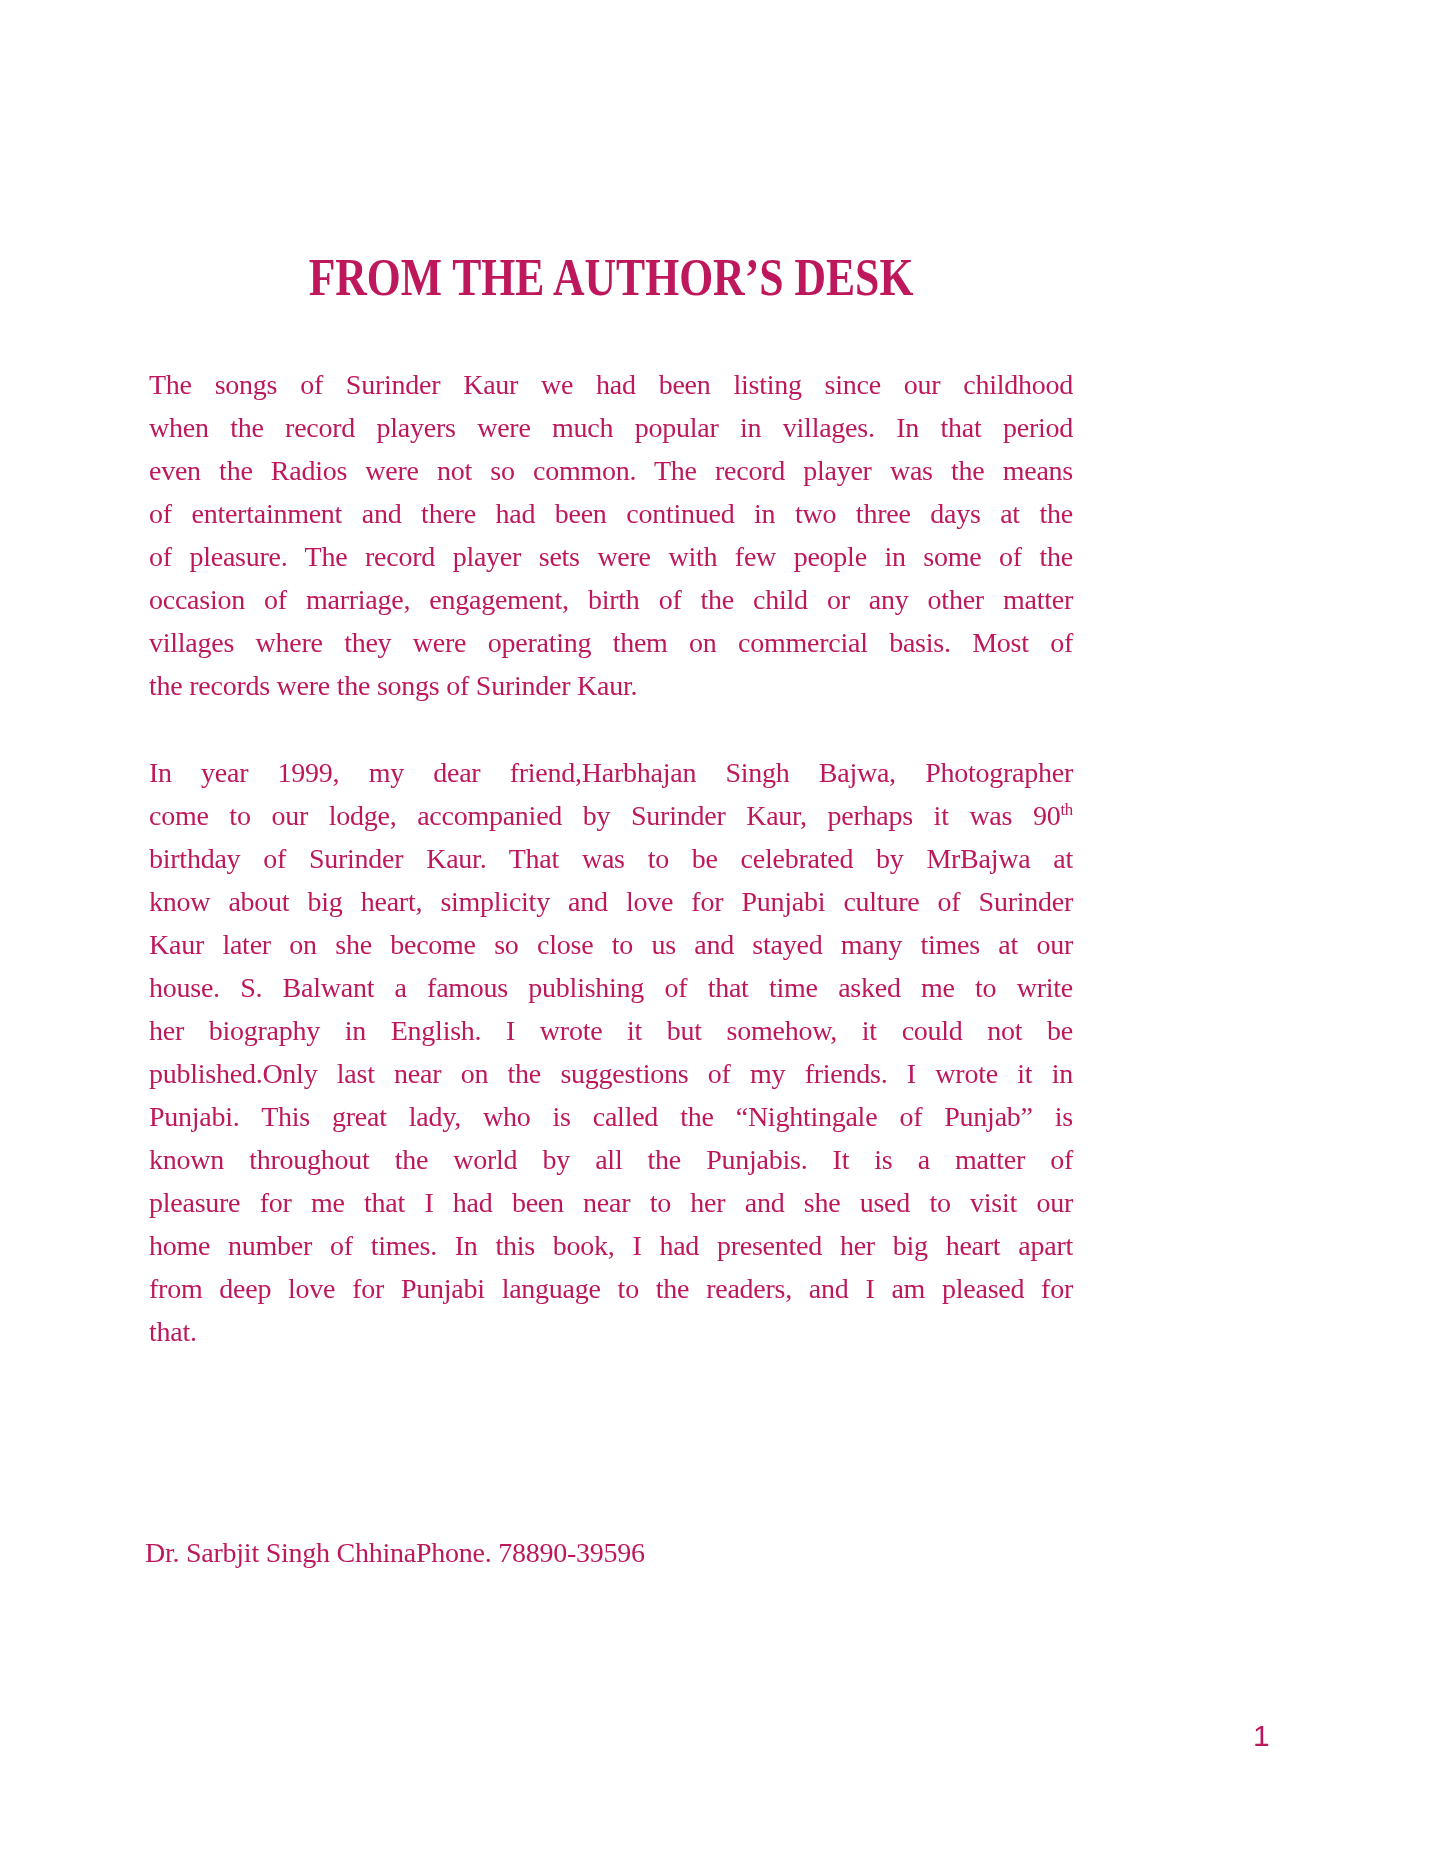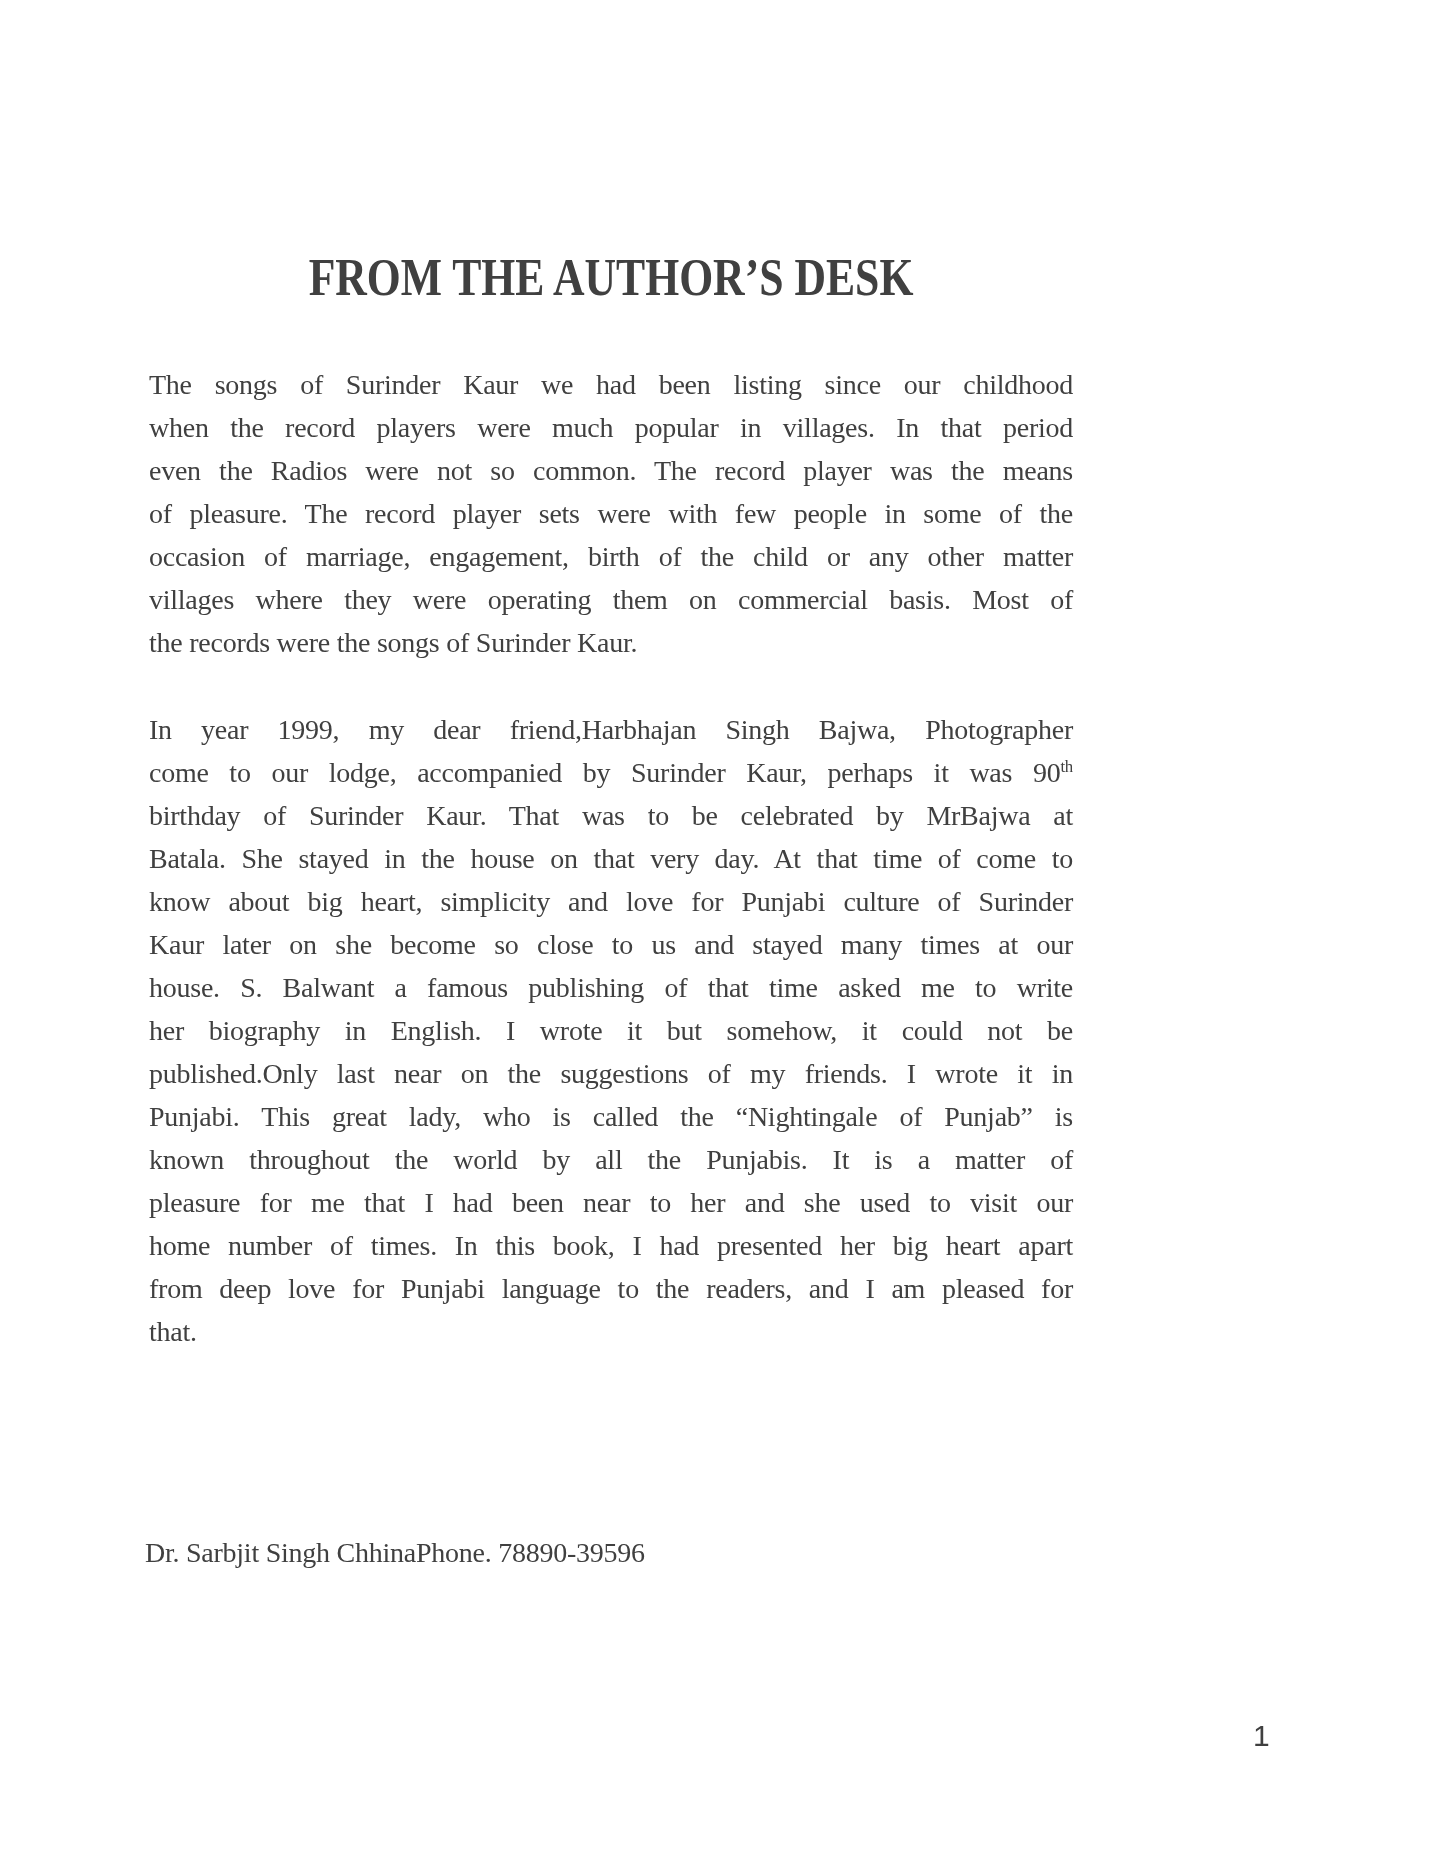--- a/index.html
+++ b/index.html
@@ -5,21 +5,21 @@
   html, body {
     margin: 0;
     padding: 0;
     background: #ffffff;
   }
   .page {
     position: relative;
     width: 1445px;
     height: 1870px;
     background: #ffffff;
-    color: #404040;
+    color: #be185d;
     font-family: "Liberation Serif", "DejaVu Serif", serif;
     overflow: hidden;
   }
   .title {
     position: absolute;
     top: 250px;
     left: 145px;
     width: 932px;
     margin: 0;
     font-size: 52px;
@@ -77,30 +77,30 @@
 <body>
 
 <div class="page">
   <h1 class="title">FROM THE AUTHOR’S DESK</h1>
 
   <div class="doc-body">
       <div class="paragraph">
         <div class="line"><span>The songs of Surinder Kaur we had been listing since our childhood</span></div>
         <div class="line"><span>when the record players were much popular in villages. In that period</span></div>
         <div class="line"><span>even the Radios were not so common. The record player was the means</span></div>
+        <div class="line"><span>of entertainment and there had been continued in two three days at the</span></div>
         <div class="line"><span>of pleasure. The record player sets were with few people in some of the</span></div>
         <div class="line"><span>occasion of marriage, engagement, birth of the child or any other matter</span></div>
         <div class="line"><span>villages where they were operating them on commercial basis. Most of</span></div>
         <div class="line last"><span>the records were the songs of Surinder Kaur.</span></div>
       </div>
       <div class="paragraph">
         <div class="line"><span>In year 1999, my dear friend,Harbhajan Singh Bajwa, Photographer</span></div>
         <div class="line"><span>come to our lodge, accompanied by Surinder Kaur, perhaps it was 90</span><sup>th</sup></div>
         <div class="line"><span>birthday of Surinder Kaur. That was to be celebrated by MrBajwa at</span></div>
-        <div class="line"><span>Batala. She stayed in the house on that very day. At that time of come to</span></div>
         <div class="line"><span>know about big heart, simplicity and love for Punjabi culture of Surinder</span></div>
         <div class="line"><span>Kaur later on she become so close to us and stayed many times at our</span></div>
         <div class="line"><span>house. S. Balwant a famous publishing of that time asked me to write</span></div>
         <div class="line"><span>her biography in English. I wrote it but somehow, it could not be</span></div>
         <div class="line"><span>published.Only last near on the suggestions of my friends. I wrote it in</span></div>
         <div class="line"><span>Punjabi. This great lady, who is called the “Nightingale of Punjab” is</span></div>
         <div class="line"><span>known throughout the world by all the Punjabis. It is a matter of</span></div>
         <div class="line"><span>pleasure for me that I had been near to her and she used to visit our</span></div>
         <div class="line"><span>home number of times. In this book, I had presented her big heart apart</span></div>
         <div class="line"><span>from deep love for Punjabi language to the readers, and I am pleased for</span></div>

